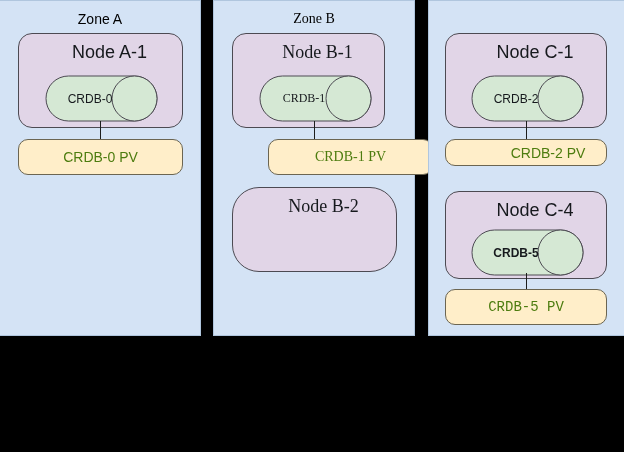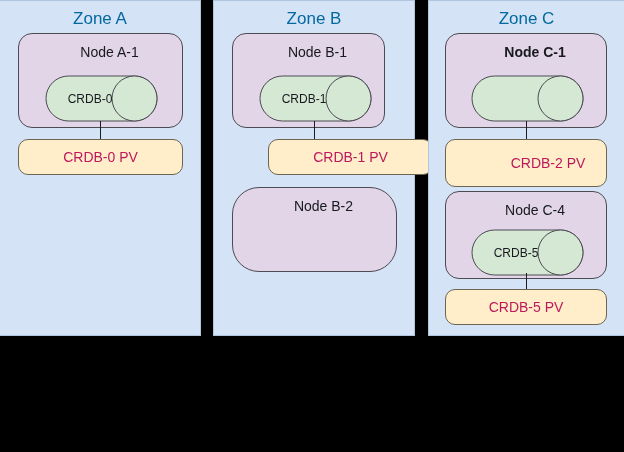--- a/index.html
+++ b/index.html
@@ -25,66 +25,66 @@
   
   .zone {
     position: absolute;
     top: 0;
     height: 336px;
     background: #d4e3f5;
     border: 1px solid #b0c6de;
     box-sizing: border-box;
   }
   #zone-a { left: 0px;   width: 201px; border-left: none; }
-  #zone-b { left: 213px; width: 202px; }
+  #zone-b { left: 213px; width: 202px; font-family: Liberation Serif, serif; }
   #zone-c { left: 428px; width: 196px; border-right: none; }
 
   .zone-title {
     position: absolute;
     left: 0;
     right: 0;
     top: 10px;
     text-align: center;
-    font-size: 17px;
-    color: #0369a1;
+    font-size: 14px;
+    color: #000000;
     line-height: 16px;
   }
 
   
   .node {
     position: absolute;
     background: #e1d5e7;
     border: 1px solid #4c4a52;
     border-radius: 14px;
     box-sizing: border-box;
   }
   .node-title {
     position: absolute;
     left: 0;
     right: 0;
     top: 10px;
     text-align: center;
-    font-size: 14px;
+    font-size: 18px;
     color: #16191d;
     line-height: 16px;
     padding-left: 18px;
   }
 
   
   .pv {
     position: absolute;
     background: #ffeec9;
     border: 1px solid #6b6552;
     border-radius: 10px;
     box-sizing: border-box;
     display: flex;
     align-items: center;
     justify-content: center;
     font-size: 14px;
-    color: #be185d;
+    color: #4d7c0f;
   }
 
   
   .connector {
     position: absolute;
     width: 1px;
     background: #1d1d1d;
   }
 
   
@@ -150,47 +150,47 @@
     <div class="connector" style="left:100px; top:120px; height:18px;"></div>
 
     <div class="pv" style="left:18px; top:138px; width:165px; height:36px;margin-left:36px;">CRDB-1 PV</div>
 
     <div class="node" style="left:18px; top:186px; width:165px; height:85px;border-radius:27px;">
       <div class="node-title">Node B-2</div>
     </div>
   </div>
 
   <div class="zone" id="zone-c">
-    <div class="zone-title">Zone C</div>
 
-    <div class="node" style="left:16px; top:32px; width:162px; height:95px;font-weight:bold;">
+    <div class="node" style="left:16px; top:32px; width:162px; height:95px;">
       <div class="node-title">Node C-1</div>
 
       <div class="cylinder" style="left:25px; top:41px; width:113px; height:47px;">
         <svg width="113" height="47" viewBox="0 0 113 47">
           <path d="M 23.5,1 L 89.5,1 A 22.5,22.5 0 0 1 89.5,46 L 23.5,46 A 22.5,22.5 0 0 1 23.5,1 Z" fill="#d5e8d4" stroke="#4c4a52" stroke-width="1"></path>
           <ellipse cx="89.5" cy="23.5" rx="22.5" ry="22.5" fill="#d5e8d4" stroke="#4c4a52" stroke-width="1"></ellipse>
         </svg>
+        <div class="cyl-label" style="left:0px; width:90px;">CRDB-2</div>
       </div>
     </div>
 
     <div class="connector" style="left:97px; top:120px; height:18px;"></div>
 
-    <div class="pv" style="left:16px; top:138px; width:162px; height:48px;padding-left:44px;">CRDB-2 PV</div>
+    <div class="pv" style="left:16px; top:138px; width:162px; height:27px;padding-left:44px;">CRDB-2 PV</div>
 
     <div class="node" style="left:16px; top:190px; width:162px; height:88px;">
       <div class="node-title">Node C-4</div>
 
-      <div class="cylinder" style="left:25px; top:37px; width:113px; height:47px;">
+      <div class="cylinder" style="left:25px; top:37px; width:113px; height:47px;font-weight:bold;">
         <svg width="113" height="47" viewBox="0 0 113 47">
           <path d="M 23.5,1 L 89.5,1 A 22.5,22.5 0 0 1 89.5,46 L 23.5,46 A 22.5,22.5 0 0 1 23.5,1 Z" fill="#d5e8d4" stroke="#4c4a52" stroke-width="1"></path>
           <ellipse cx="89.5" cy="23.5" rx="22.5" ry="22.5" fill="#d5e8d4" stroke="#4c4a52" stroke-width="1"></ellipse>
         </svg>
         <div class="cyl-label" style="left:0px; width:90px;">CRDB-5</div>
       </div>
     </div>
 
     <div class="connector" style="left:97px; top:272px; height:16px;"></div>
 
-    <div class="pv" style="left:16px; top:288px; width:162px; height:36px;">CRDB-5 PV</div>
+    <div class="pv" style="left:16px; top:288px; width:162px; height:36px;font-family:Liberation Mono, monospace;">CRDB-5 PV</div>
   </div>
 
 </div>
 
 </body></html>

